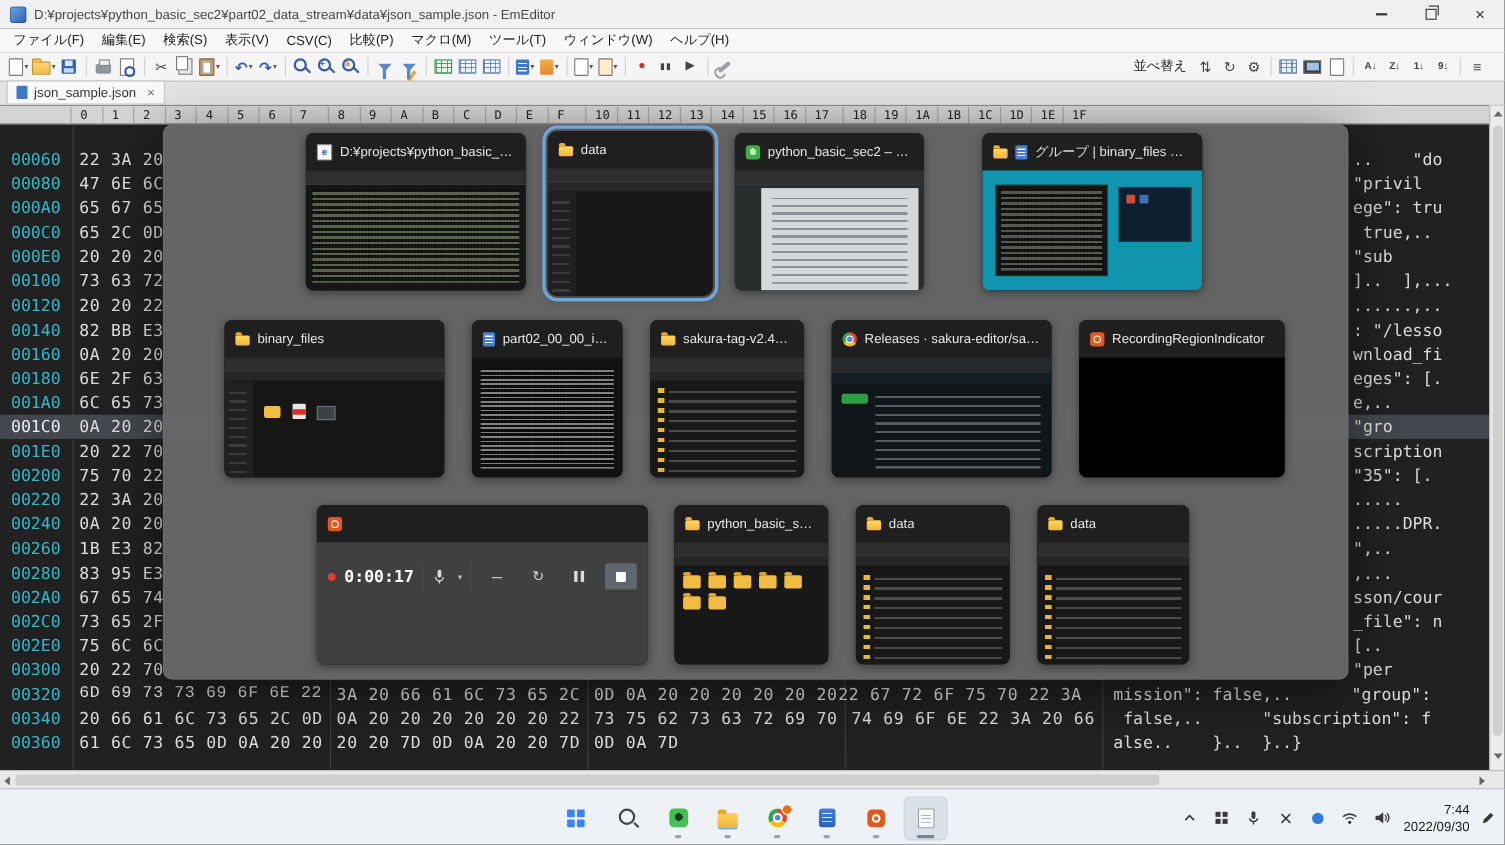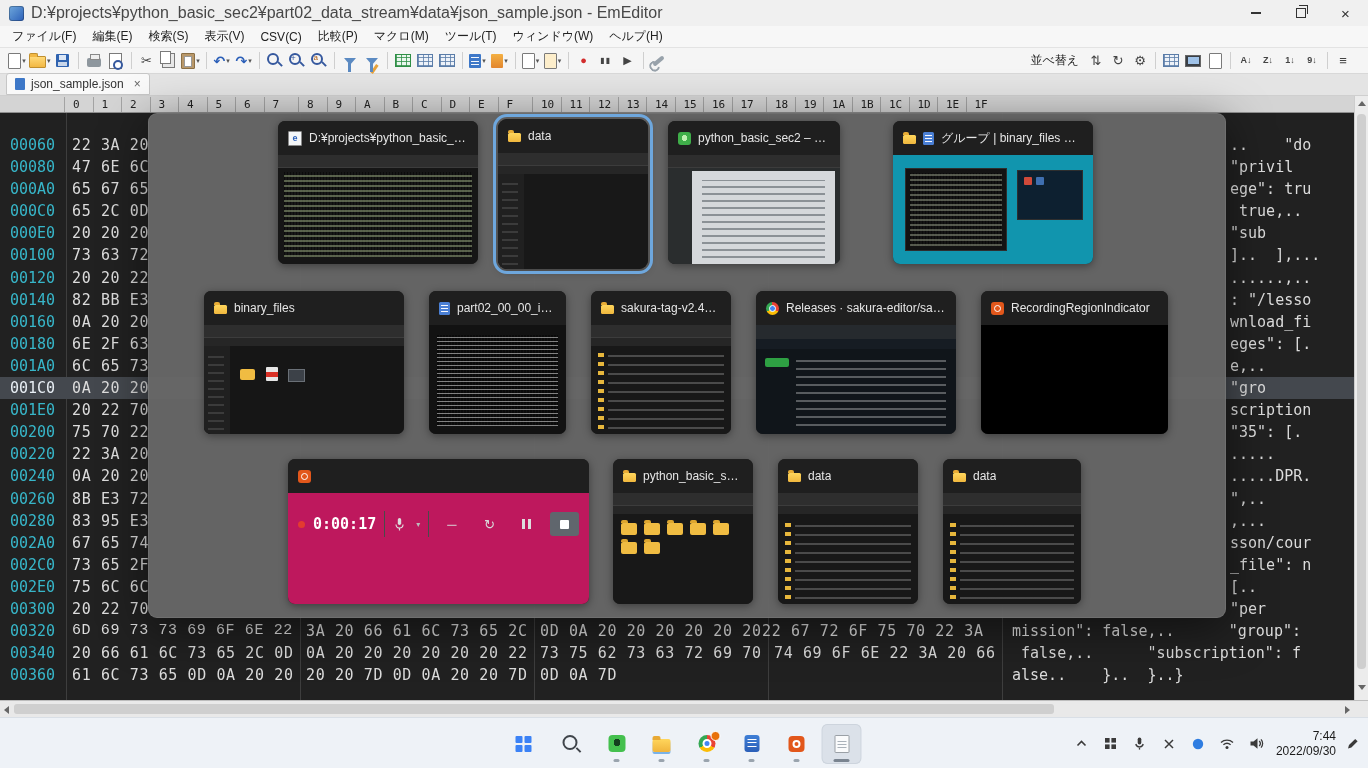--- a/index.html
+++ b/index.html
@@ -3,21 +3,21 @@
 <meta charset="utf-8">
 <style>
   html,body{margin:0;padding:0;background:#888;}
   .screen{position:relative;width:1368px;height:768px;overflow:hidden;background:#212121;
     font-family:"Liberation Sans","DejaVu Sans",sans-serif;-webkit-font-smoothing:antialiased;}
 
   
   .titlebar{position:absolute;left:0;top:0;width:100%;height:26px;background:#f0f0f0;display:flex;align-items:center;}
   .app-icon{width:15px;height:15px;margin:0 7px 0 9px;border-radius:3px;
     background:linear-gradient(135deg,#6fa8dc,#2b5fb8);box-shadow:inset 0 0 0 1px rgba(0,0,0,.25);}
-  .title-text{font-size:16px;color:#474747;white-space:nowrap;}
+  .title-text{font-size:12px;color:#474747;white-space:nowrap;}
   .win-controls{margin-left:auto;display:flex;height:100%;}
   .wc{width:45px;height:100%;display:flex;align-items:center;justify-content:center;color:#333;}
   .wc-min{width:10px;height:1.5px;background:#333;}
   .wc-restore{width:8px;height:8px;border:1.2px solid #333;position:relative;background:#f0f0f0;}
   .wc-restore::before{content:"";position:absolute;left:2px;top:-4px;width:8px;height:8px;border:1.2px solid #333;border-left:none;border-bottom:none;}
   .wc-close{font-size:15px;}
 
   
   .menubar{position:absolute;left:0;top:26px;width:100%;height:22px;background:#f7f7f7;display:flex;align-items:center;padding-left:4px;box-sizing:border-box;border-bottom:1px solid #e3e3e3;}
   .menu-item{font-size:12px;color:#222;padding:2px 8px;white-space:nowrap;}
@@ -166,21 +166,21 @@
   .gh-tag{position:absolute;left:9px;top:33px;width:24px;height:9px;background:#2ea043;border-radius:2px;}
   .gh-lines{position:absolute;left:40px;right:10px;top:30px;bottom:8px;background:repeating-linear-gradient(0deg,rgba(255,255,255,.3) 0 2px,transparent 2px 8px);}
   .mc-black{background:#000;}
   .mc-exp-folders{background:#181818;}
   .fold-row{position:absolute;left:8px;right:4px;top:30px;display:flex;gap:7px;flex-wrap:wrap;}
   .mini-folder{width:16px;height:12px;background:#f0bc42;border-radius:2px;position:relative;}
   .mini-folder::before{content:"";position:absolute;top:-3px;left:0;width:7px;height:3px;background:#dda62f;border-radius:2px 2px 0 0;}
   .mc-exp-details{background:#181818;}
 
   
-  .mc-recorder{background:#be185d;padding-left:27px;}
+  .mc-recorder{background:#404040;padding-left:27px;}
   .rec-bar{position:absolute;left:10px;right:10px;top:14px;height:34px;display:flex;align-items:center;gap:8px;}
   .rec-dot{width:7px;height:7px;border-radius:50%;background:#e33b30;flex:none;}
   .rec-time{color:#fff;font-size:15px;font-weight:bold;font-family:"DejaVu Sans Mono",monospace;}
   .rec-div{width:1px;height:26px;background:#4a4a4a;}
   .rec-mic{display:flex;align-items:center;}
   .rec-caret{color:#bbb;font-size:8px;margin-left:2px;}
   .rec-btn{width:30px;height:24px;border-radius:3px;display:flex;align-items:center;justify-content:center;color:#d8d8d8;font-size:13px;}
   .rec-btn .glyph-pause{width:7px;height:10px;border-left:3px solid #ddd;border-right:3px solid #ddd;box-sizing:border-box;width:9px;}
   .rec-btn.stop{background:#60666d;}
   .rec-btn.stop .sq{width:9px;height:9px;background:#fff;border-radius:1px;}
@@ -513,21 +513,21 @@
           <span class="hx" style="left: 72px;">22 3A 20</span>
           <span class="txt frag">.....</span>
         </div>
         <div class="hexrow">
           <span class="addr">00240</span>
           <span class="hx" style="left: 72px;">0A 20 20</span>
           <span class="txt frag">.....DPR.</span>
         </div>
         <div class="hexrow">
           <span class="addr">00260</span>
-          <span class="hx" style="left: 72px;">8B E3 72</span>
+          <span class="hx" style="left: 72px;">1B E3 82</span>
           <span class="txt frag">",..</span>
         </div>
         <div class="hexrow">
           <span class="addr">00280</span>
           <span class="hx" style="left: 72px;">83 95 E3</span>
           <span class="txt frag">,...</span>
         </div>
         <div class="hexrow">
           <span class="addr">002A0</span>
           <span class="hx" style="left: 72px;">67 65 74</span>

